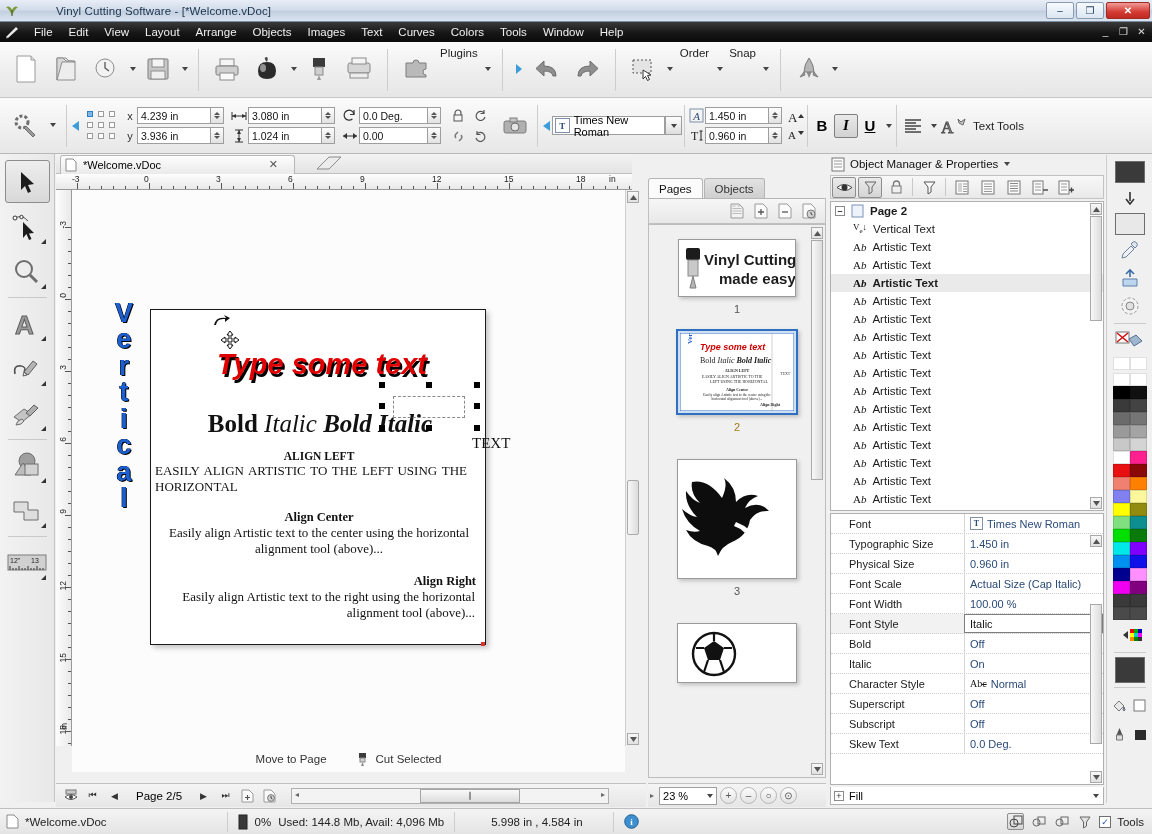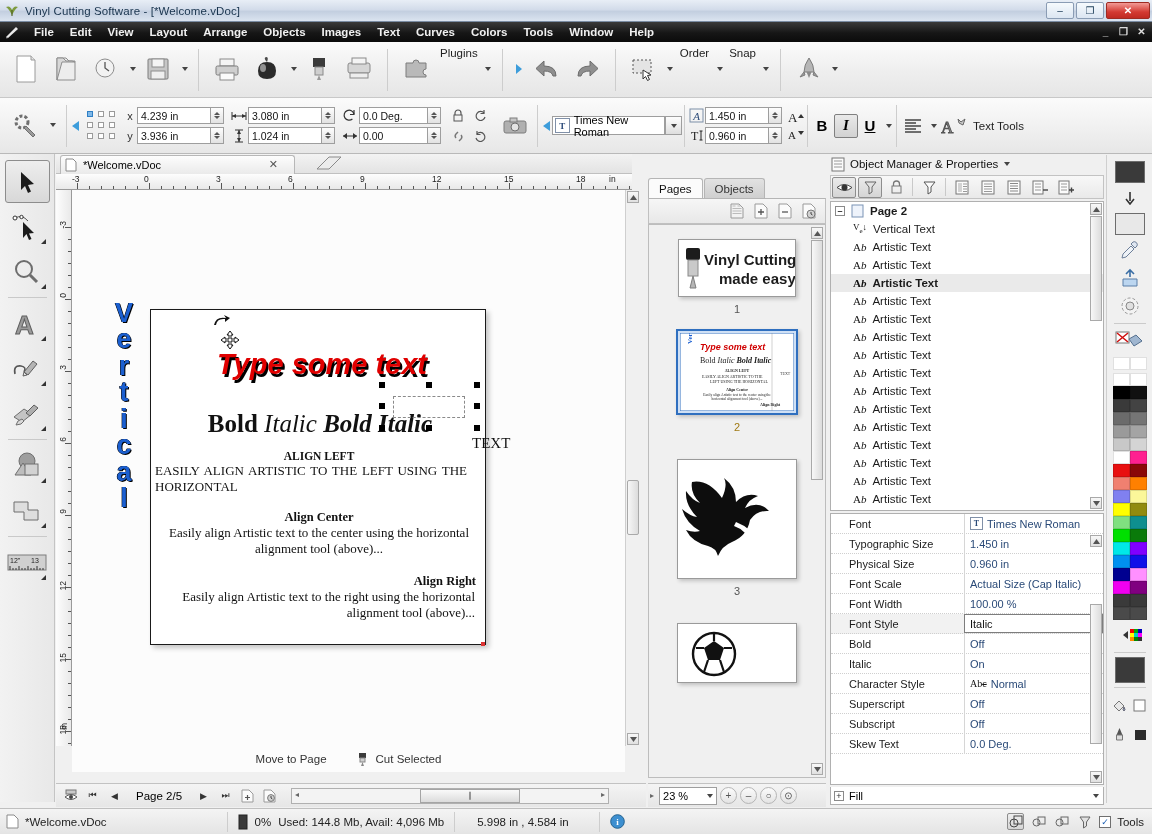--- a/index.html
+++ b/index.html
@@ -14,36 +14,36 @@
   #app { position:relative; width:1152px; height:834px; }
 
   
   .titlebar{
     position:absolute; left:0; top:0; width:1152px; height:22px;
     background:linear-gradient(180deg,#e8eef6 0%,#d3dcea 45%,#c3cfe0 55%,#dbe4f0 100%);
     border-bottom:1px solid #7a8ca3;
     display:flex; align-items:center;
   }
   .tb-ico{ width:16px;height:16px;margin:0 5px 0 4px; position:relative;}
-  .tb-title{ font-size:11.5px; color:#18334d; letter-spacing:.1px;}
+  .tb-title{ font-size:11.5px; color:#18334d; letter-spacing:.1px;margin-left:31px;}
   .winbtns{ position:absolute; right:2px; top:2px; display:flex; gap:2px;}
   .winbtn{
     width:28px;height:17px;border:1px solid #8a9cb4;border-radius:2px;
     background:linear-gradient(180deg,#f6fafd,#dce6f2);
     display:flex;align-items:center;justify-content:center;
     font-size:10px;color:#24435e;
   }
   .winbtn.close{ width:44px; background:linear-gradient(180deg,#f29a95,#d33a32 60%,#c02a22);
     border-color:#9e2a22; color:#fff; font-weight:bold;}
 
   
   .menubar{
     position:absolute; left:0; top:22px; width:1152px; height:20px;
     background:linear-gradient(180deg,#3a3a3a 0%,#161616 55%,#0b0b0b 100%);
-    display:flex; align-items:center; color:#e8e8e8;font-weight:bold;
+    display:flex; align-items:center; color:#e8e8e8;
   }
   .menu-logo{ width:16px;height:14px;margin:0 6px 0 4px; position:relative;}
   .menubar .mi{ padding:2px 8px; font-size:11.5px; color:#f0f0f0; cursor:default;}
   .mdi-btns{ position:absolute; right:3px; top:2px; display:flex; gap:3px;}
   .mdi-btn{ width:15px;height:15px; display:flex;align-items:center;justify-content:center;
     font-size:10px; color:#ddd;}
 
   
   .toolbar1{
     position:absolute; left:0; top:42px; width:1152px; height:56px;
@@ -1511,21 +1511,21 @@
     </span>
     <span class="ssep" style="margin-left:120px"></span>
     <span style="display:flex;align-items:center;gap:7px">
       <svg width="10" height="16" viewBox="0 0 10 16">
           <rect x="1" y="1" width="8" height="14" fill="#3a3a3a" stroke="#222"></rect>
         </svg>
       <span>0%</span>
       <span>Used: 144.8 Mb, Avail: 4,096 Mb</span>
     </span>
     <span class="ssep"></span>
-    <span style="margin-left:12px">5.998 in , 4.584 in</span>
+    <span style="margin-left:26px">5.998 in , 4.584 in</span>
     <span class="ssep" style="margin-left:30px"></span>
     <span>
       <svg width="15" height="15" viewBox="0 0 15 15">
           <circle cx="7.5" cy="7.5" r="6.8" fill="#3d8fd0" stroke="#23628f"></circle>
           <text x="7.5" y="11" font-size="9" text-anchor="middle" fill="#fff" font-family="serif" font-weight="bold">i</text>
         </svg>
     </span>
     <span style="flex:1"></span>
     <span style="display:flex;align-items:center;gap:6px;margin-right:8px">
       <span class="navbtn" style="border:1px solid #8d8d8d;background:linear-gradient(180deg,#eee,#d6d6d6)">

